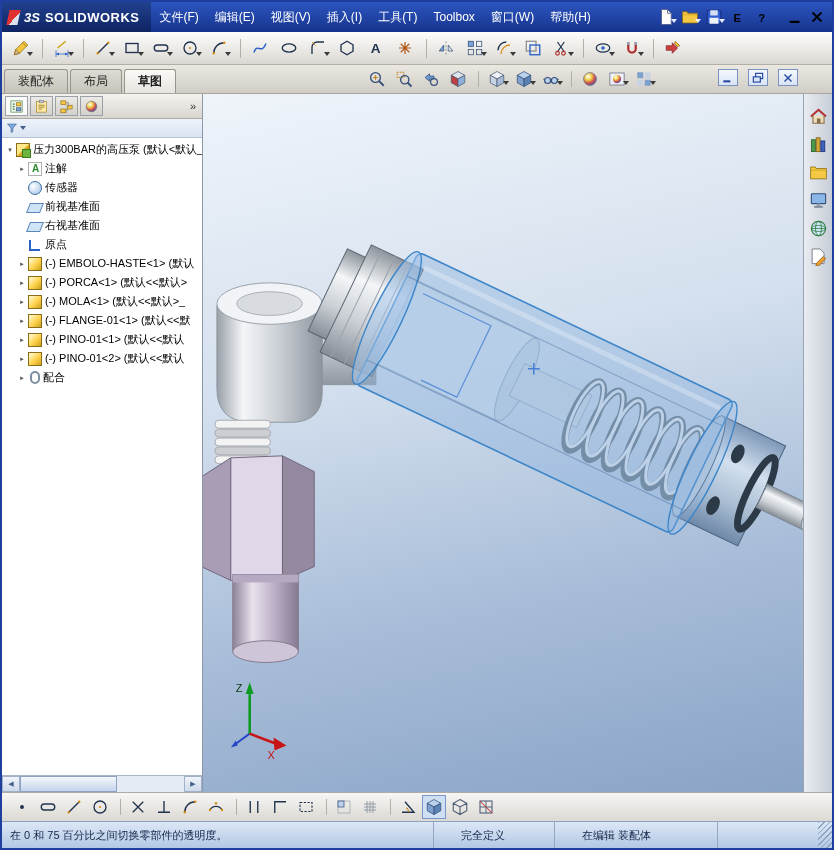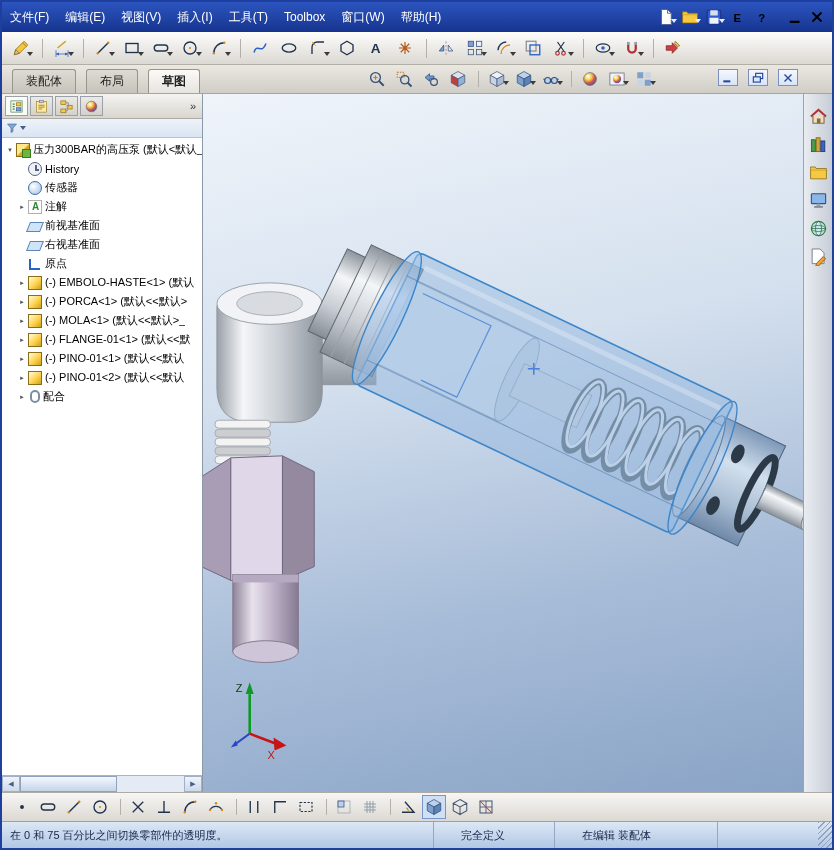--- a/index.html
+++ b/index.html
@@ -29,21 +29,21 @@
   .tb-buttons .tbtn.has-caret .caret{border-top-color:#e8eeff;}
   .tbtn.gap{margin-left:12px;}
   .tbtn.gap::before{content:"";position:absolute;left:-7px;top:3px;bottom:3px;width:1px;background:#b3b0a8;}
   .tbtn.pressed{background:#cfe0f5;border-color:#7a96c8;}
   
   .toolbar2{height:32px;flex:none;background:linear-gradient(#fdfdfc,#dbd8d2);border-bottom:1px solid #b2afa7;display:flex;align-items:center;padding-left:5px;gap:2px;}
   .toolbar2 .tbtn{width:27px;height:27px;}
   
   .tabstrip{height:28px;flex:none;background:linear-gradient(#ebe8e2,#d0cdc6);position:relative;display:flex;align-items:flex-end;border-bottom:1px solid #a8a59d;}
   .tabs{display:flex;height:24px;margin-left:2px;}
-  .tab{display:flex;align-items:center;padding:0 13px;font-size:12px;color:#222;background:linear-gradient(#dedbd4,#c6c3bb);border:1px solid #97948c;border-bottom:none;border-radius:3px 3px 0 0;margin-right:2px;cursor:default;margin-left:8px;}
+  .tab{display:flex;align-items:center;padding:0 13px;font-size:12px;color:#222;background:linear-gradient(#dedbd4,#c6c3bb);border:1px solid #97948c;border-bottom:none;border-radius:3px 3px 0 0;margin-right:2px;cursor:default;}
   .tab.active{background:linear-gradient(#fbfaf7,#e6e4de);font-weight:bold;}
   .hud{position:absolute;left:362px;top:2px;display:flex;align-items:center;gap:1px;}
   .hud .tbtn{width:26px;height:24px;}
   .doc-controls{position:absolute;right:34px;top:4px;display:flex;gap:10px;}
   .doc-controls .tbtn{width:20px;height:17px;background:linear-gradient(#f4f8ff,#d8e4f6);border:1px solid #7a90bd;color:#23479e;}
   .doc-controls .tbtn svg.ic{width:14px;height:14px;}
   
   .main{flex:1;display:flex;min-height:0;}
   .left-panel{width:200px;flex:none;display:flex;flex-direction:column;background:#f2f1ee;border-right:1px solid #8a98a8;}
   .lp-tabs{height:24px;flex:none;display:flex;align-items:center;gap:2px;padding-left:3px;background:linear-gradient(#f4f3f0,#d9d6d0);border-bottom:1px solid #aeaba4;}
@@ -391,20 +391,25 @@
         <rect x="4" y="4" width="16" height="16" fill="none" stroke="#4a5a74" stroke-width="1.4"></rect>
         <path d="M4 12h16M12 4v16" stroke="#4a5a74" stroke-width="1.2" fill="none"></path>
         <path d="M4 4l16 16" stroke="#c04040" stroke-width="1.4" fill="none"></path>
       </symbol>
 </defs>
 </svg>
 
 <div class="window">
 
   <div class="titlebar">
+    <div class="logo">
+      <span class="logo-swoosh"></span>
+      <span class="logo-mark">3S</span>
+      <span class="logo-text">SOLIDWORKS</span>
+    </div>
     <div class="menus">
 
     <span class="menu-item">文件(F)</span>
         <span class="menu-item">编辑(E)</span>
         <span class="menu-item">视图(V)</span>
         <span class="menu-item">插入(I)</span>
         <span class="menu-item">工具(T)</span>
         <span class="menu-item">Toolbox</span>
         <span class="menu-item">窗口(W)</span>
         <span class="menu-item">帮助(H)</span>
@@ -757,36 +762,31 @@
         <span class="fcaret"></span>
       </div>
       <div class="tree">
 
           <div class="tree-row root">
             <span class="twist">▾</span>
             <span class="ti ico-asm"></span>
             <span class="lbl">压力300BAR的高压泵 (默认&lt;默认_</span>
           </div>
 
+
           <div class="tree-row lvl1">
-            <span class="twist"></span>
-            <span class="ti ico-history"></span>
-            <span class="lbl">History</span>
+            <span class="twist">▸</span>
+            <span class="ti ico-ann"></span>
+            <span class="lbl">注解</span>
           </div>
 
           <div class="tree-row lvl1">
             <span class="twist"></span>
             <span class="ti ico-sensor"></span>
             <span class="lbl">传感器</span>
-          </div>
-
-          <div class="tree-row lvl1">
-            <span class="twist">▸</span>
-            <span class="ti ico-ann"></span>
-            <span class="lbl">注解</span>
           </div>
 
           <div class="tree-row lvl1">
             <span class="twist"></span>
             <span class="ti ico-plane"></span>
             <span class="lbl">前视基准面</span>
           </div>
 
 
           <div class="tree-row lvl1">

